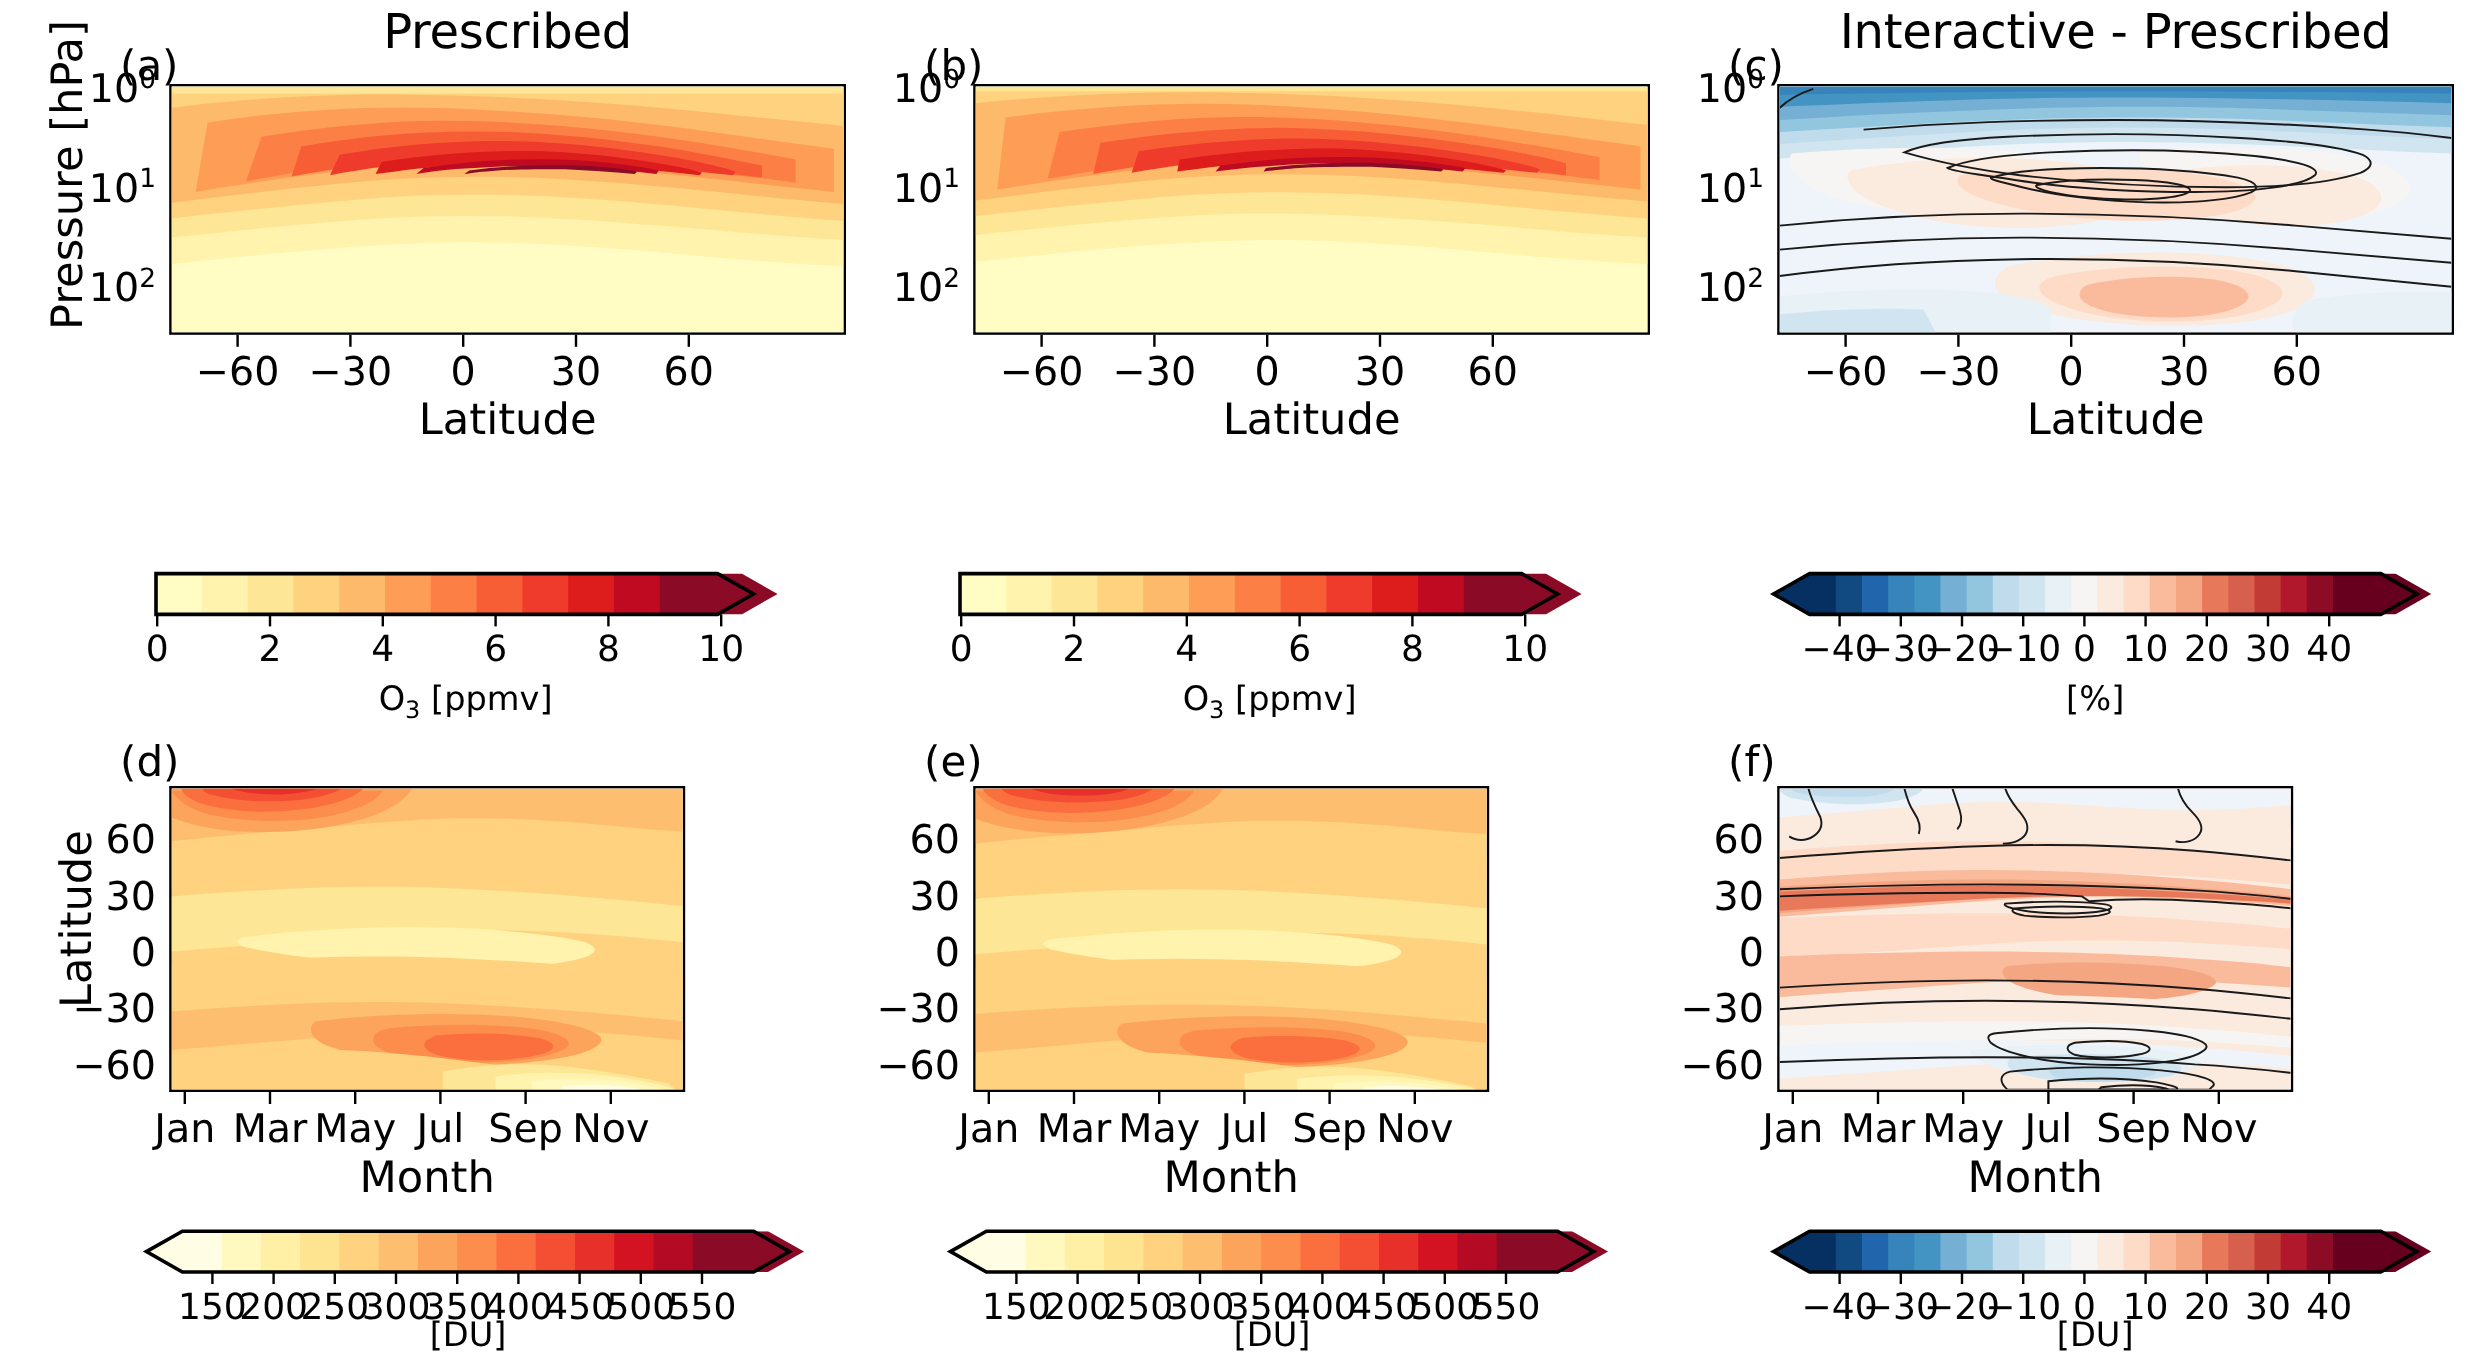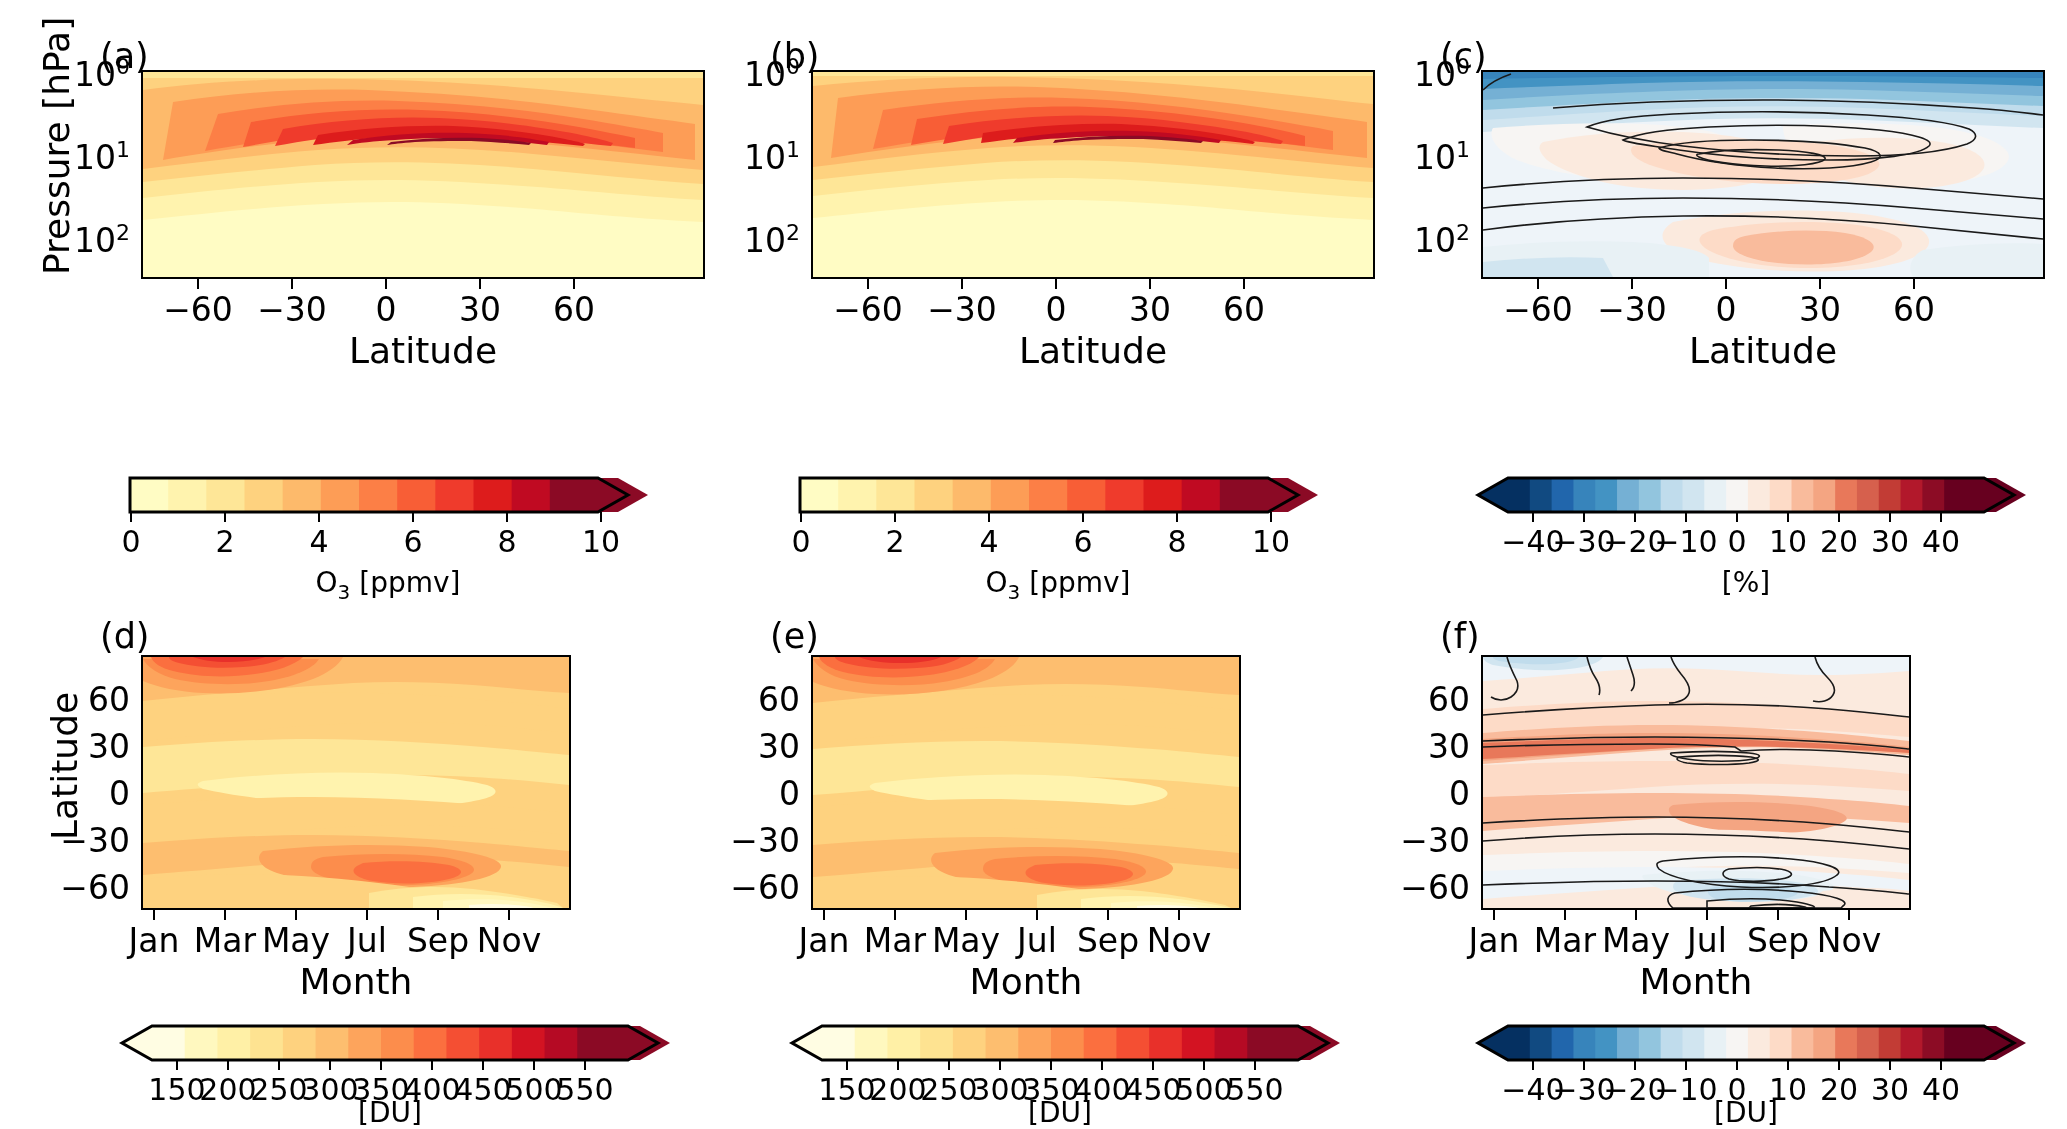--- a/index.html
+++ b/index.html
@@ -85,20 +85,22 @@
     text-align: center;
     white-space: nowrap;
   }
   .sub { font-size: 20px; vertical-align: sub; }
 </style>
 </head>
 <body>
 
 <div class="fig">
 
+  <div class="col-title" style="left:141px; top:4px; width:564px;">Prescribed</div>
+  <div class="col-title" style="left:1481px; top:4px; width:564px;">Interactive - Prescribed</div>
 
   <div class="panel-letter" style="left:100px; top:36px;">(a)</div>
   <div class="ylabel-rot" style="left:36px; top:275px;">Pressure [hPa]</div>
 
   <div class="ytick-label" style="left:20px; top:54px; width:110px;">10<span class="expo">0</span></div>
   <div class="ytick-label" style="left:20px; top:137px; width:110px;">10<span class="expo">1</span></div>
   <div class="ytick-label" style="left:20px; top:220px; width:110px;">10<span class="expo">2</span></div>
 
   <div class="plotbox" style="left:141px; top:70px; width:564px; height:209px;">
     <svg width="560" height="205" viewBox="0 0 560 205" preserveAspectRatio="none">

